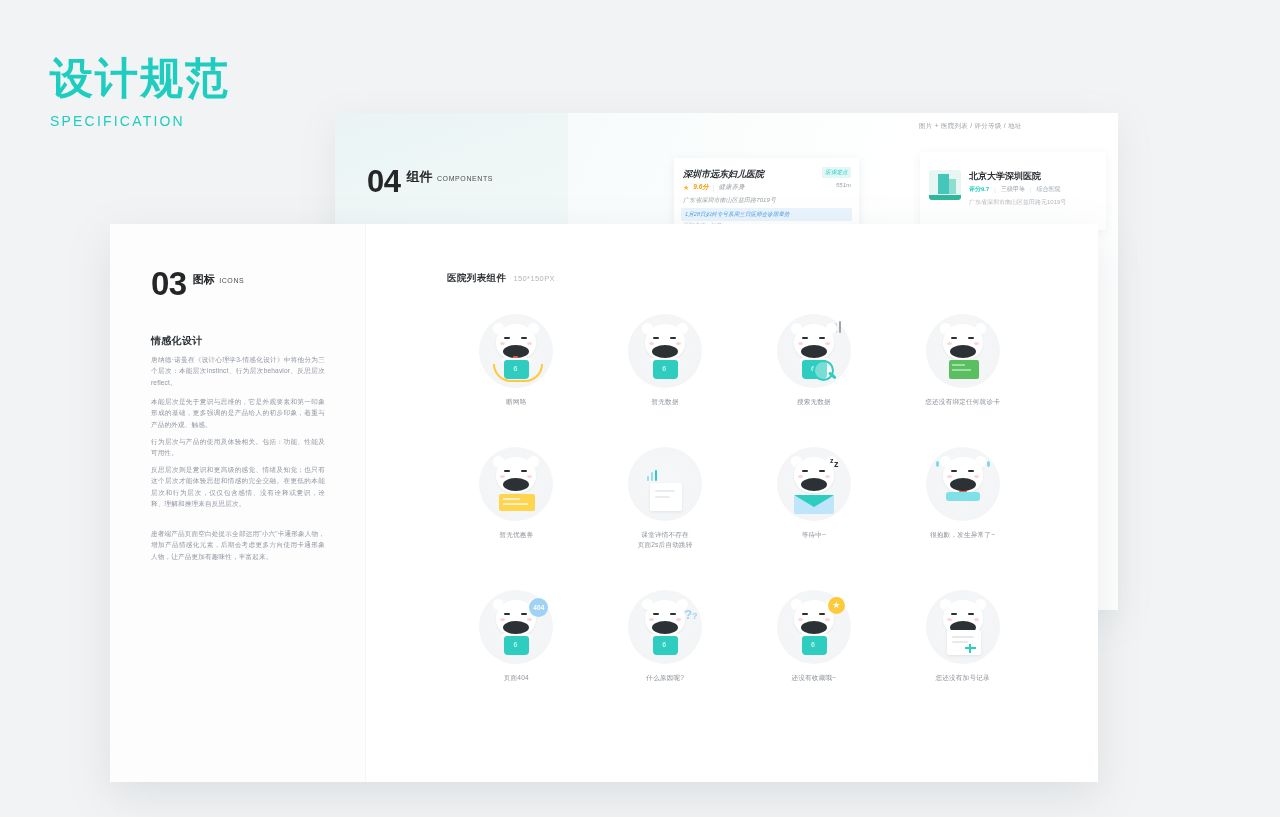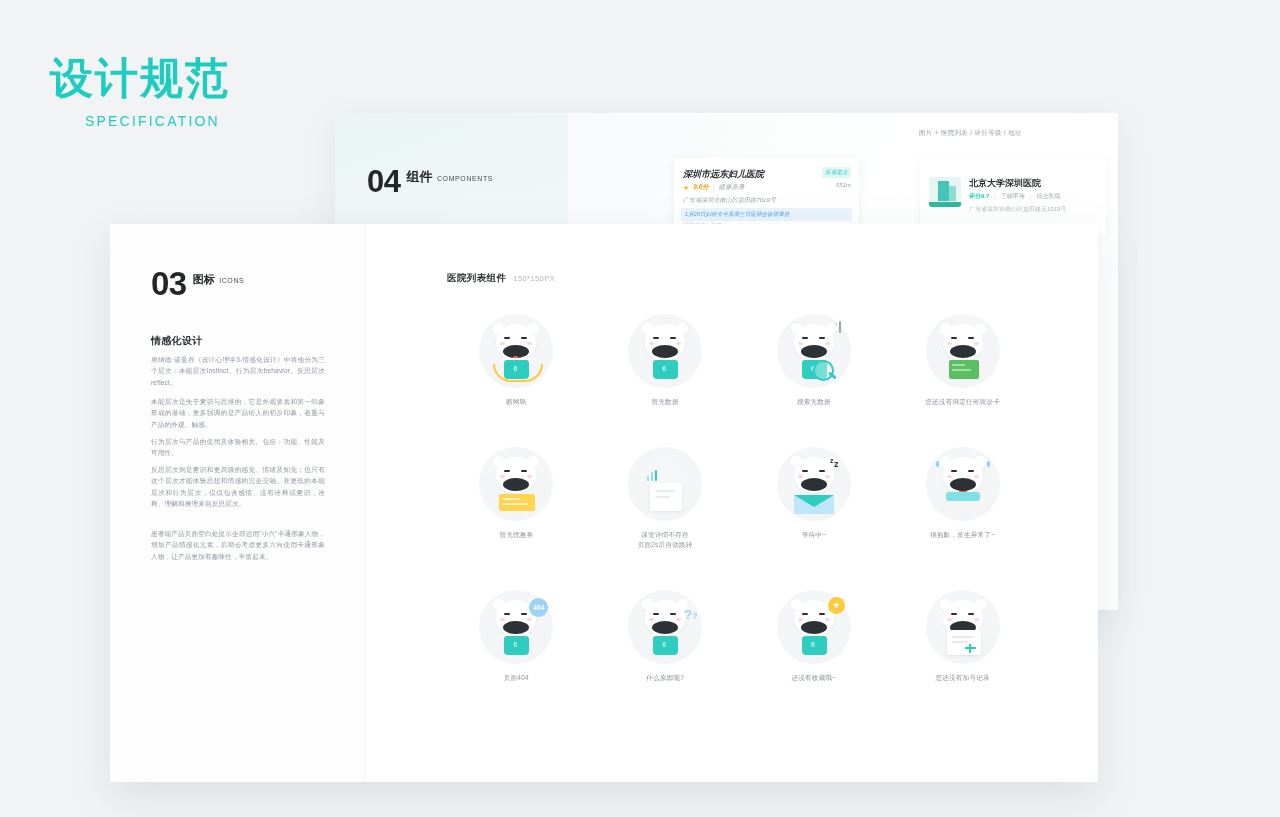--- a/index.html
+++ b/index.html
@@ -12,21 +12,21 @@
   .stage{position:absolute;inset:0;}
 
   
   .title-block{position:absolute;left:50px;top:52px;}
   .title-cn{
     font-size:43px;line-height:52px;letter-spacing:2px;
     color:#1ecdc0;font-weight:700;
   }
   .title-en{
     margin-top:9px;font-size:14px;letter-spacing:2.2px;
-    color:#1ecdc0;font-weight:400;margin-left:35px;
+    color:#1ecdc0;font-weight:400;
   }
 
   
   .panel-back{
     position:absolute;left:335px;top:113px;width:783px;height:497px;
     background:linear-gradient(115deg,#eef6f6 0%,#f7fbfb 22%,#ffffff 60%,#ffffff 100%);
     box-shadow:0 10px 34px rgba(120,140,150,.13);
   }
   .panel-back .col-left{
     position:absolute;left:0;top:0;width:233px;height:100%;
@@ -56,21 +56,21 @@
   .vsep{color:#dfe3e6;}
   .hos-addr{position:absolute;left:9px;top:38px;font-size:6px;color:#9aa1a6;letter-spacing:.1px;}
   .hos-promo{
     position:absolute;left:7px;top:50px;right:7px;background:#eaf4fd;
     color:#4b9fe3;font-size:5.5px;padding:3px 4px;letter-spacing:.1px;border-radius:1px;
   }
   .hos-foot{position:absolute;left:9px;bottom:4px;font-size:5.5px;color:#c3c9cd;}
 
   
   .list-card{
-    position:absolute;left:585px;top:46px;width:186px;height:78px;
+    position:absolute;left:585px;top:39px;width:186px;height:78px;
     background:#fff;box-shadow:0 2px 9px rgba(140,160,175,.14);
   }
   .list-head{position:absolute;left:-1px;top:-30px;font-size:6.5px;color:#9aa1a6;letter-spacing:.3px;}
   .lc-thumb{
     position:absolute;left:9px;top:18px;width:32px;height:30px;border-radius:3px;
     background:#e8f6f3;overflow:hidden;
   }
   .lc-thumb .bld{position:absolute;left:9px;top:4px;width:11px;height:20px;background:#46c6b8;}
   .lc-thumb .bld2{position:absolute;left:20px;top:9px;width:7px;height:15px;background:#8fdcd1;}
   .lc-thumb .grass{position:absolute;left:0;bottom:0;width:100%;height:5px;background:#2fb89c;}

